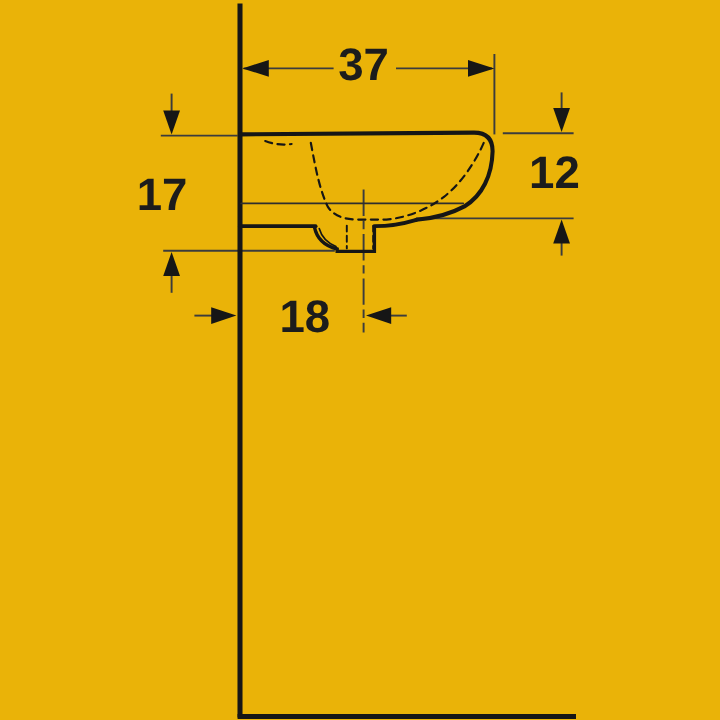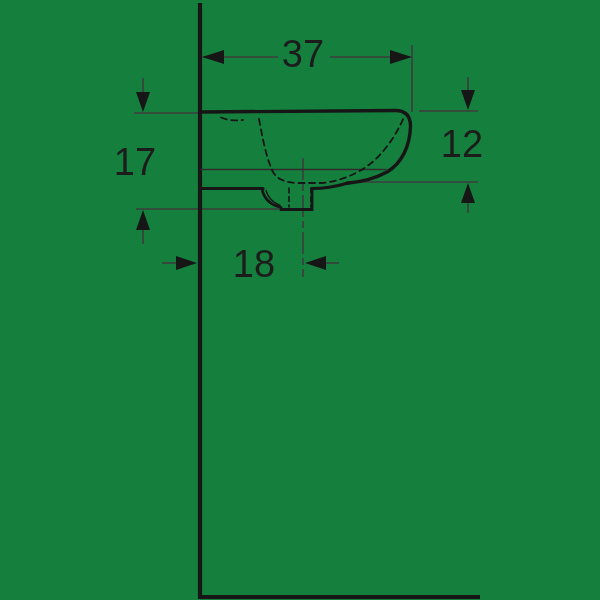--- a/index.html
+++ b/index.html
@@ -4,23 +4,24 @@
 <style>
   html, body {
     margin: 0;
     padding: 0;
     background: #ffffff;
   }
   .canvas {
     position: relative;
     width: 600px;
     height: 600px;
-    background: #15803d;
+    background: #eab308;
     overflow: hidden;
     font-family: "Liberation Sans", sans-serif;
+    font-weight: bold;
   }
   svg text {
     font-family: "Liberation Sans", sans-serif;
     font-size: 38px;
     fill: #1c1c1c;
   }
 </style>
 </head>
 <body>
 

